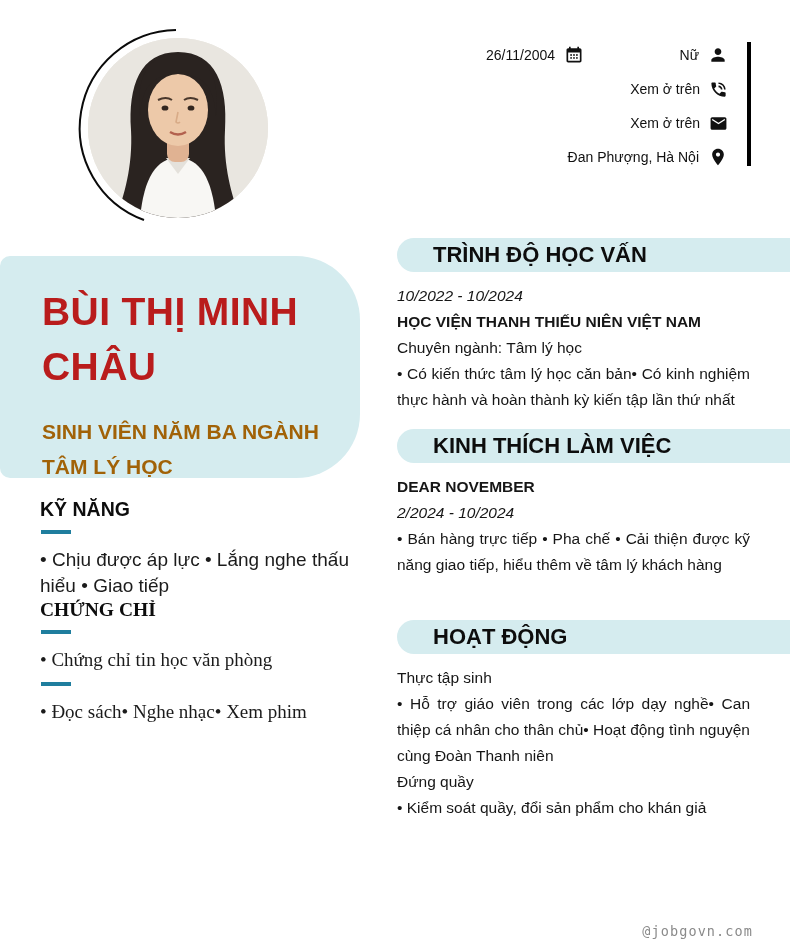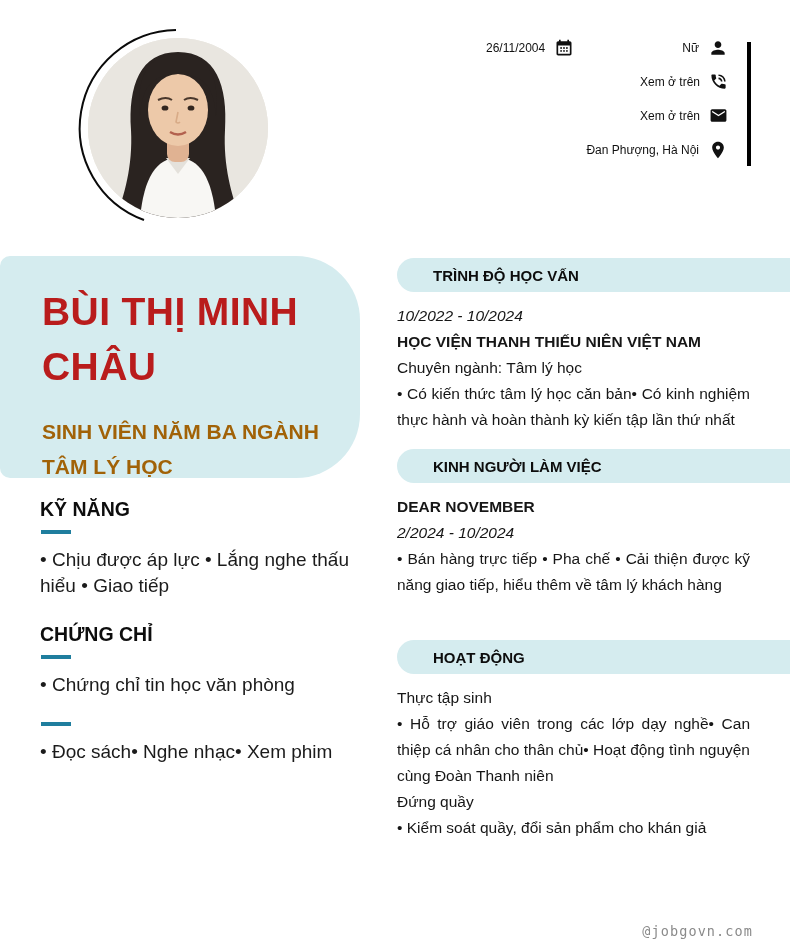--- a/index.html
+++ b/index.html
@@ -19,22 +19,22 @@
   .photo {
     position:absolute; left:88px; top:38px;
     width:180px; height:180px; border-radius:50%;
     overflow:hidden; background:#e9e6e0;
   }
   .photo svg { display:block; width:100%; height:100%; }
 
   
   .contact { position:absolute; top:38px; right:62px; width:242px; }
   .contact-row {
-    display:flex; justify-content:flex-end; align-items:flex-start;
-    height:34px; font-size:12px; color:#111;
+    display:flex; justify-content:flex-end; align-items:center;
+    height:34px; font-size:14px; color:#111;
   }
   .contact-row.first { justify-content:space-between; }
   .contact-item { display:flex; align-items:center; gap:9px; white-space:nowrap; }
   .c-icon { display:flex; align-items:center; }
   .c-icon svg { display:block; fill:#111; }
   .contact-divider {
     position:absolute; top:42px; right:39px;
     width:4px; height:124px; background:#000;
   }
 
@@ -50,32 +50,32 @@
     font-size:39px; line-height:55px; font-weight:bold;
     letter-spacing:.4px; color:#b91c1c;
   }
   .name-card h2 {
     margin-top:20px;
     font-size:21px; line-height:35px; font-weight:bold; color:#a16207;
   }
 
   
   .left-col { position:absolute; left:40px; top:498px; width:322px; }
-  .l-section + .l-section { margin-top:24px; }
+  .l-section + .l-section { margin-top:0;font-family:Liberation Serif, serif; }
   .l-section h3 { font-size:19.5px; font-weight:bold; color:#0d0d0d; }
   .rule { width:30px; height:4px; background:var(--underline,#1f7e9e); margin:9px 0 0 1px; }
   .l-section p { margin-top:13px; font-size:19px; line-height:26px; color:#1b1b1b; }
 
   
   .r-section { position:absolute; left:397px; right:0; }
   .r-bar {
     height:34px; background:var(--accent,#d5ecef);
     border-radius:17px 0 0 17px;
     display:flex; align-items:center; padding-left:36px;
-    font-size:15px; font-weight:bold; color:#0d0d0d;margin-top:20px;
+    font-size:22px; font-weight:bold; color:#0d0d0d;
   }
   .r-content { width:353px; margin-top:11px; font-size:15.5px; line-height:26px; color:#161616; }
   .r-content p { margin:0; }
   .it { font-style:italic; }
   .bd { font-weight:bold; }
   .just { text-align:justify; }
   .gap-top { margin-top:16px; }
 
   
   .watermark {
@@ -198,21 +198,21 @@
     <div class="r-content">
       <p class="it">10/2022 - 10/2024</p>
       <p class="bd">HỌC VIỆN THANH THIẾU NIÊN VIỆT NAM</p>
       <p>Chuyên ngành: Tâm lý học</p>
       <p class="just">• Có kiến thức tâm lý học căn bản• Có kinh nghiệm thực hành và hoàn thành kỳ kiến tập lần thứ nhất</p>
     </div>
   </div>
 
   <div class="r-section" style="top:429px">
     <div class="r-bar">
-      <span>KINH NGƯỜI LÀM VIỆC</span>
+      <span>KINH THÍCH LÀM VIỆC</span>
     </div>
     <div class="r-content">
       <p class="bd">DEAR NOVEMBER</p>
       <p class="it">2/2024 - 10/2024</p>
       <p class="just">• Bán hàng trực tiếp • Pha chế • Cải thiện được kỹ năng giao tiếp, hiểu thêm về tâm lý khách hàng</p>
     </div>
   </div>
 
   <div class="r-section" style="top:620px">
     <div class="r-bar">

